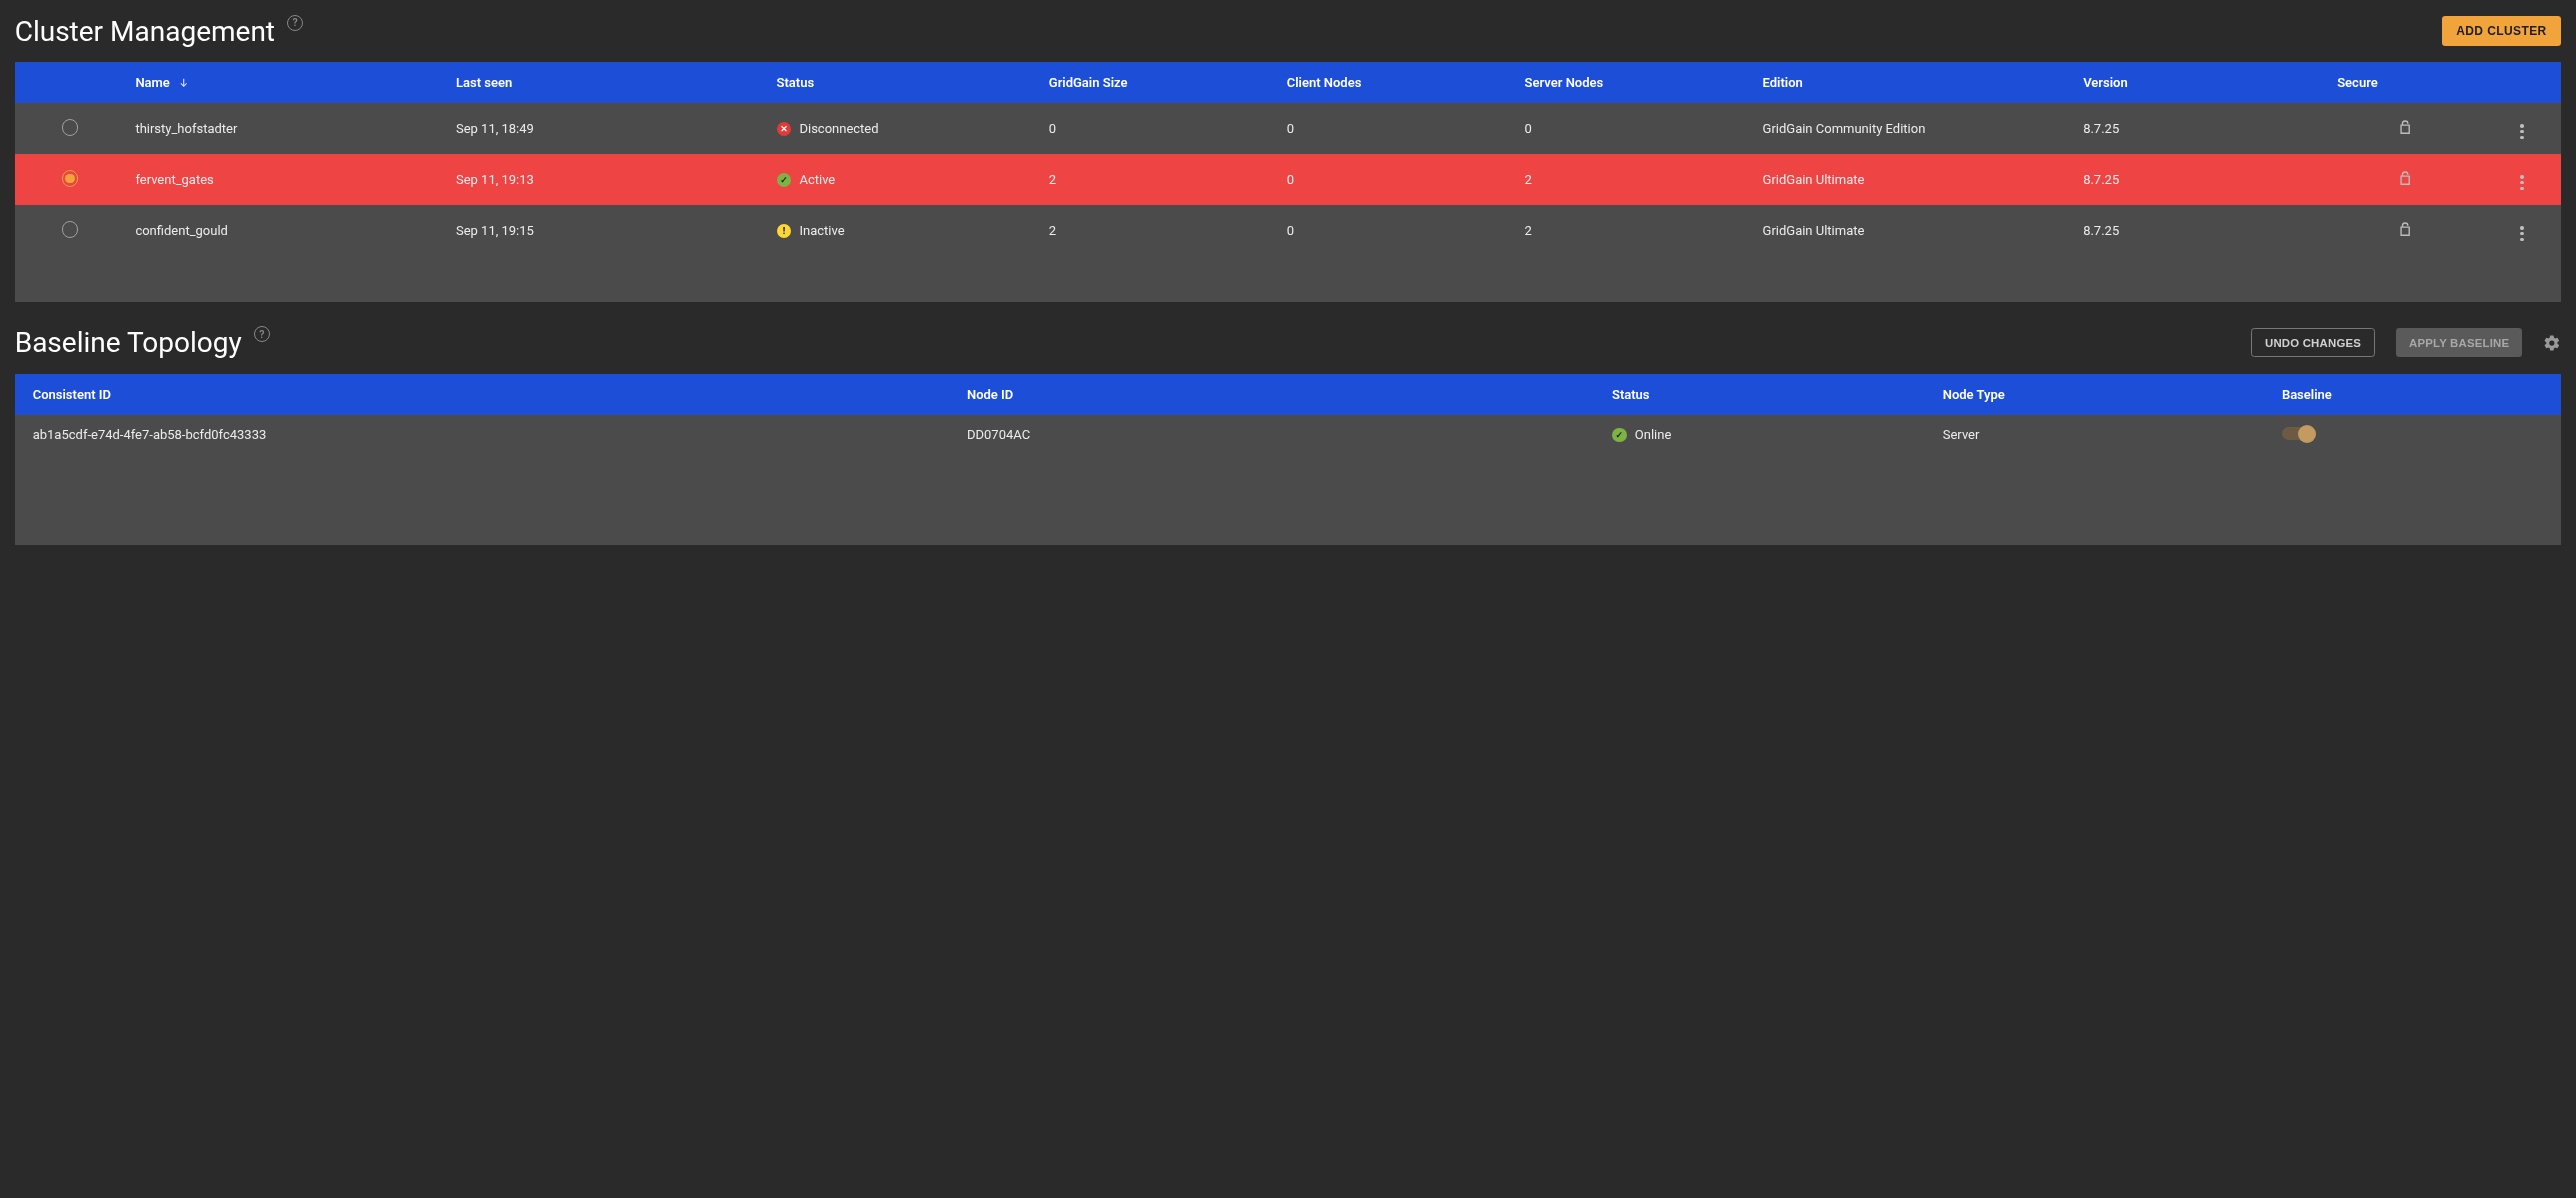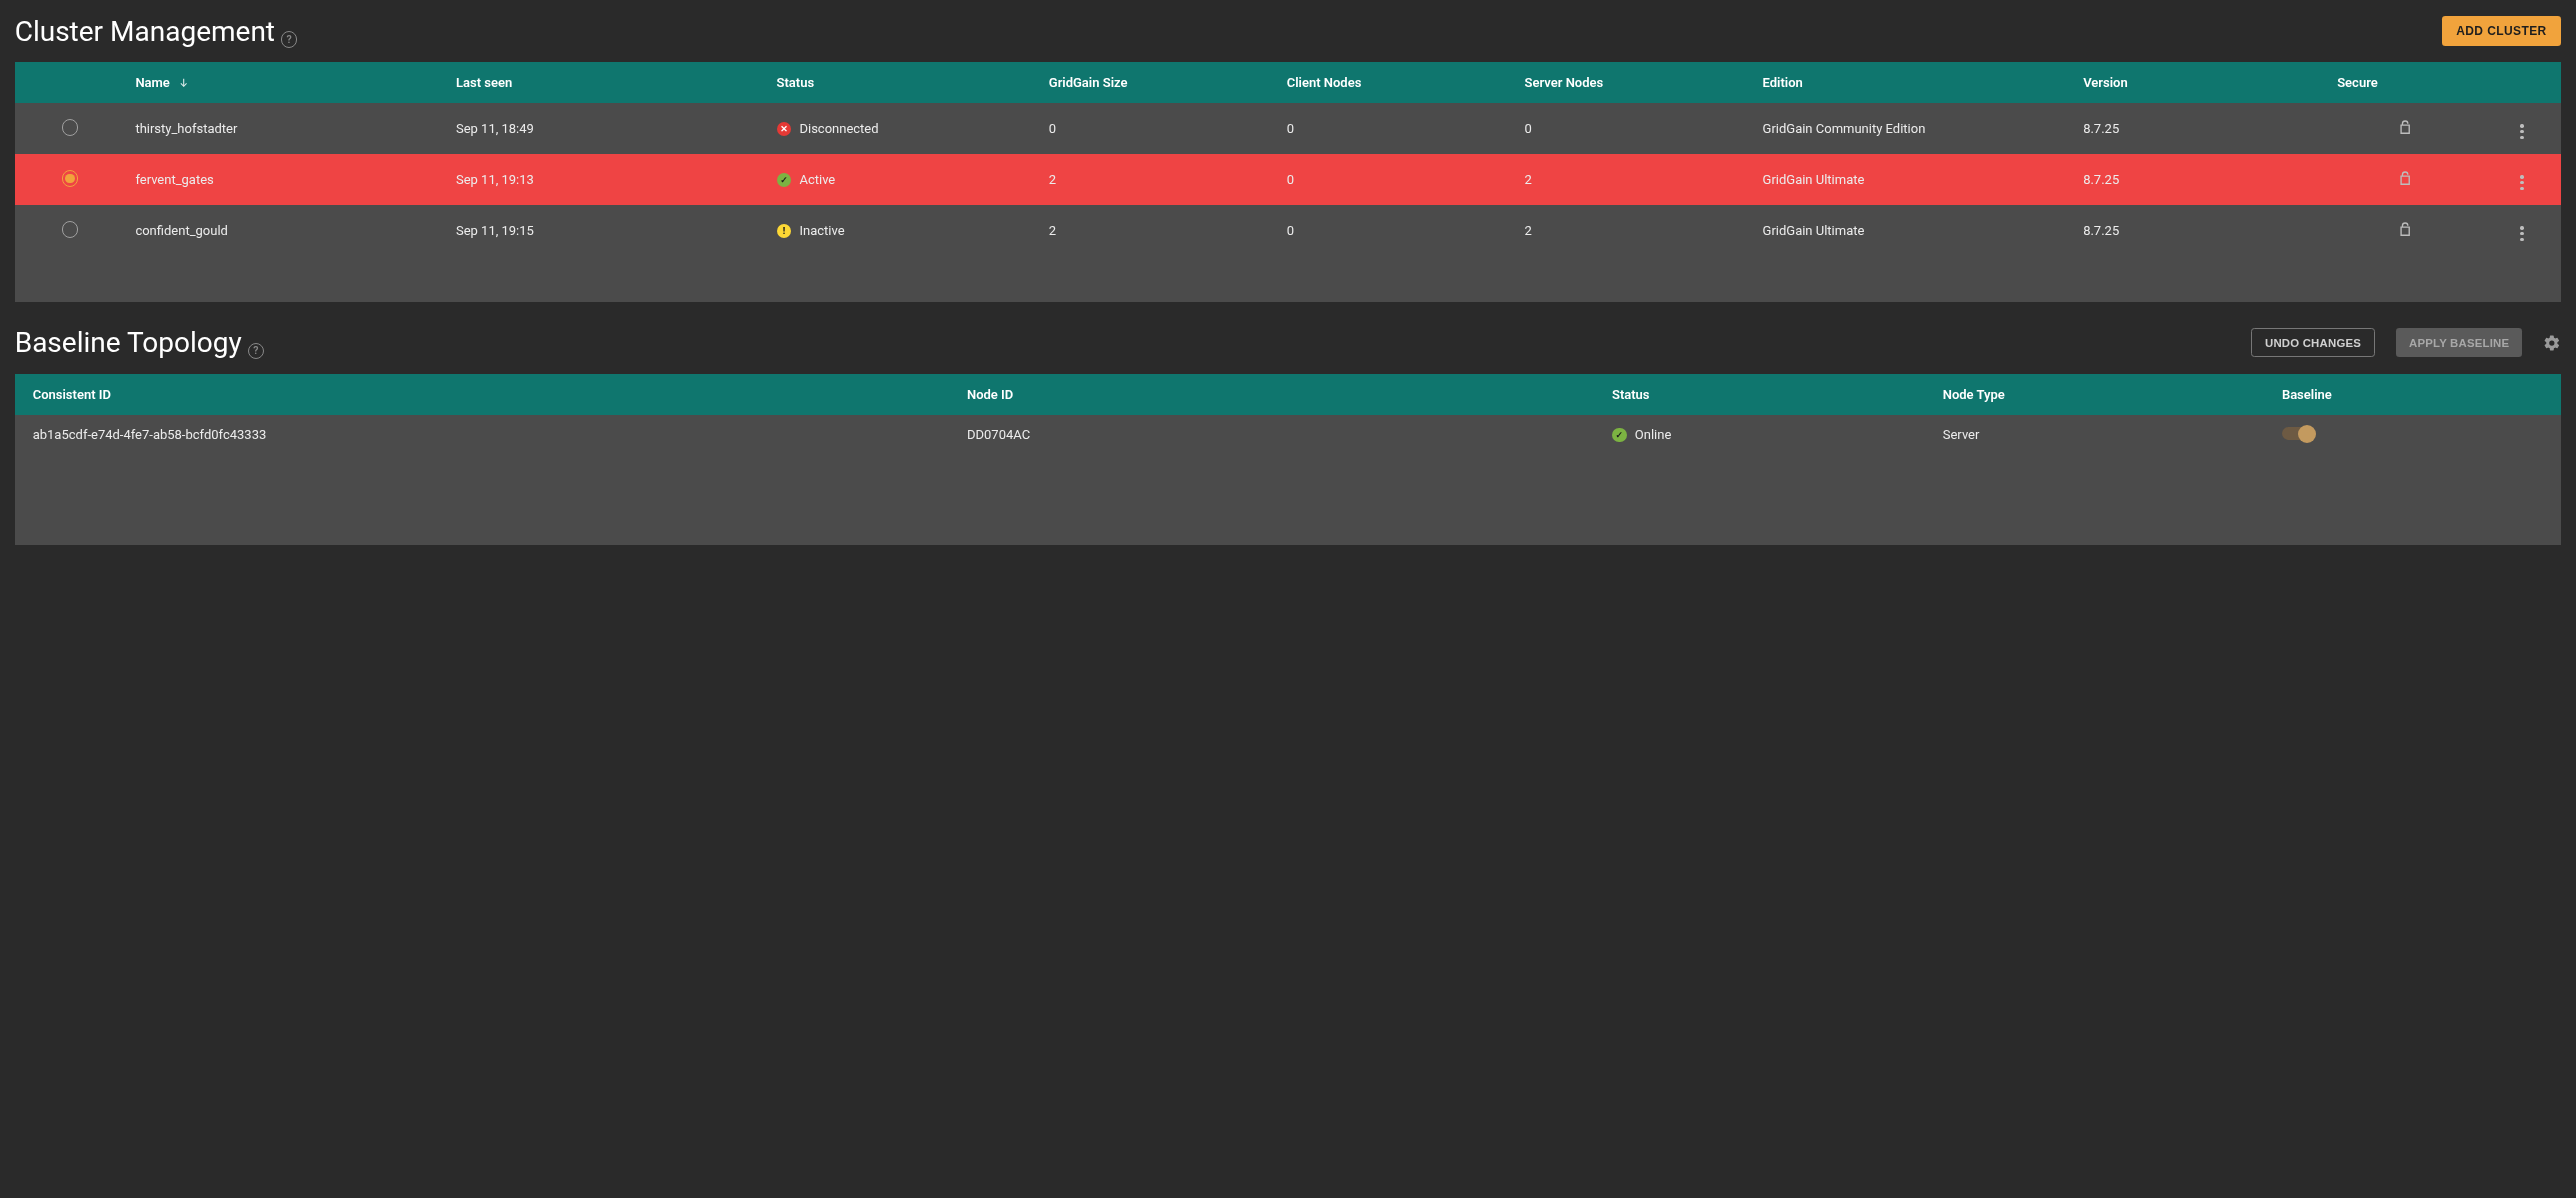--- a/index.html
+++ b/index.html
@@ -13,22 +13,22 @@
 
   
   .section-header {
     display: flex;
     align-items: center;
     justify-content: space-between;
     margin: 6.5px 0 14.7px 0;
   }
   .section-title-wrap {
     display: flex;
-    align-items: flex-end;
-    gap: 6px;
+    align-items: flex-start;
+    gap: 12px;
   }
   .section-title {
     font-size: 28px;
     font-weight: 400;
     color: #fff;
   }
   .help-icon {
     width: 16.3px;
     height: 16.3px;
     border: 1.4px solid #888;
@@ -86,21 +86,21 @@
     display: flex;
     align-items: center;
   }
 
   
   .panel {
     background: #4b4b4b;
     margin-bottom: 24.5px;
   }
   .tbl { width: 100%; border-collapse: collapse; table-layout: fixed; }
-  .tbl thead tr { background: #0f766e; }
+  .tbl thead tr { background: #1d4ed8; }
   .tbl th {
     text-align: left;
     padding: 13px 9.8px;
     font-size: 13px;
     font-weight: 600;
     color: #fff;
   }
   .tbl td {
     padding: 12.2px 9.8px;
     font-size: 13px;

